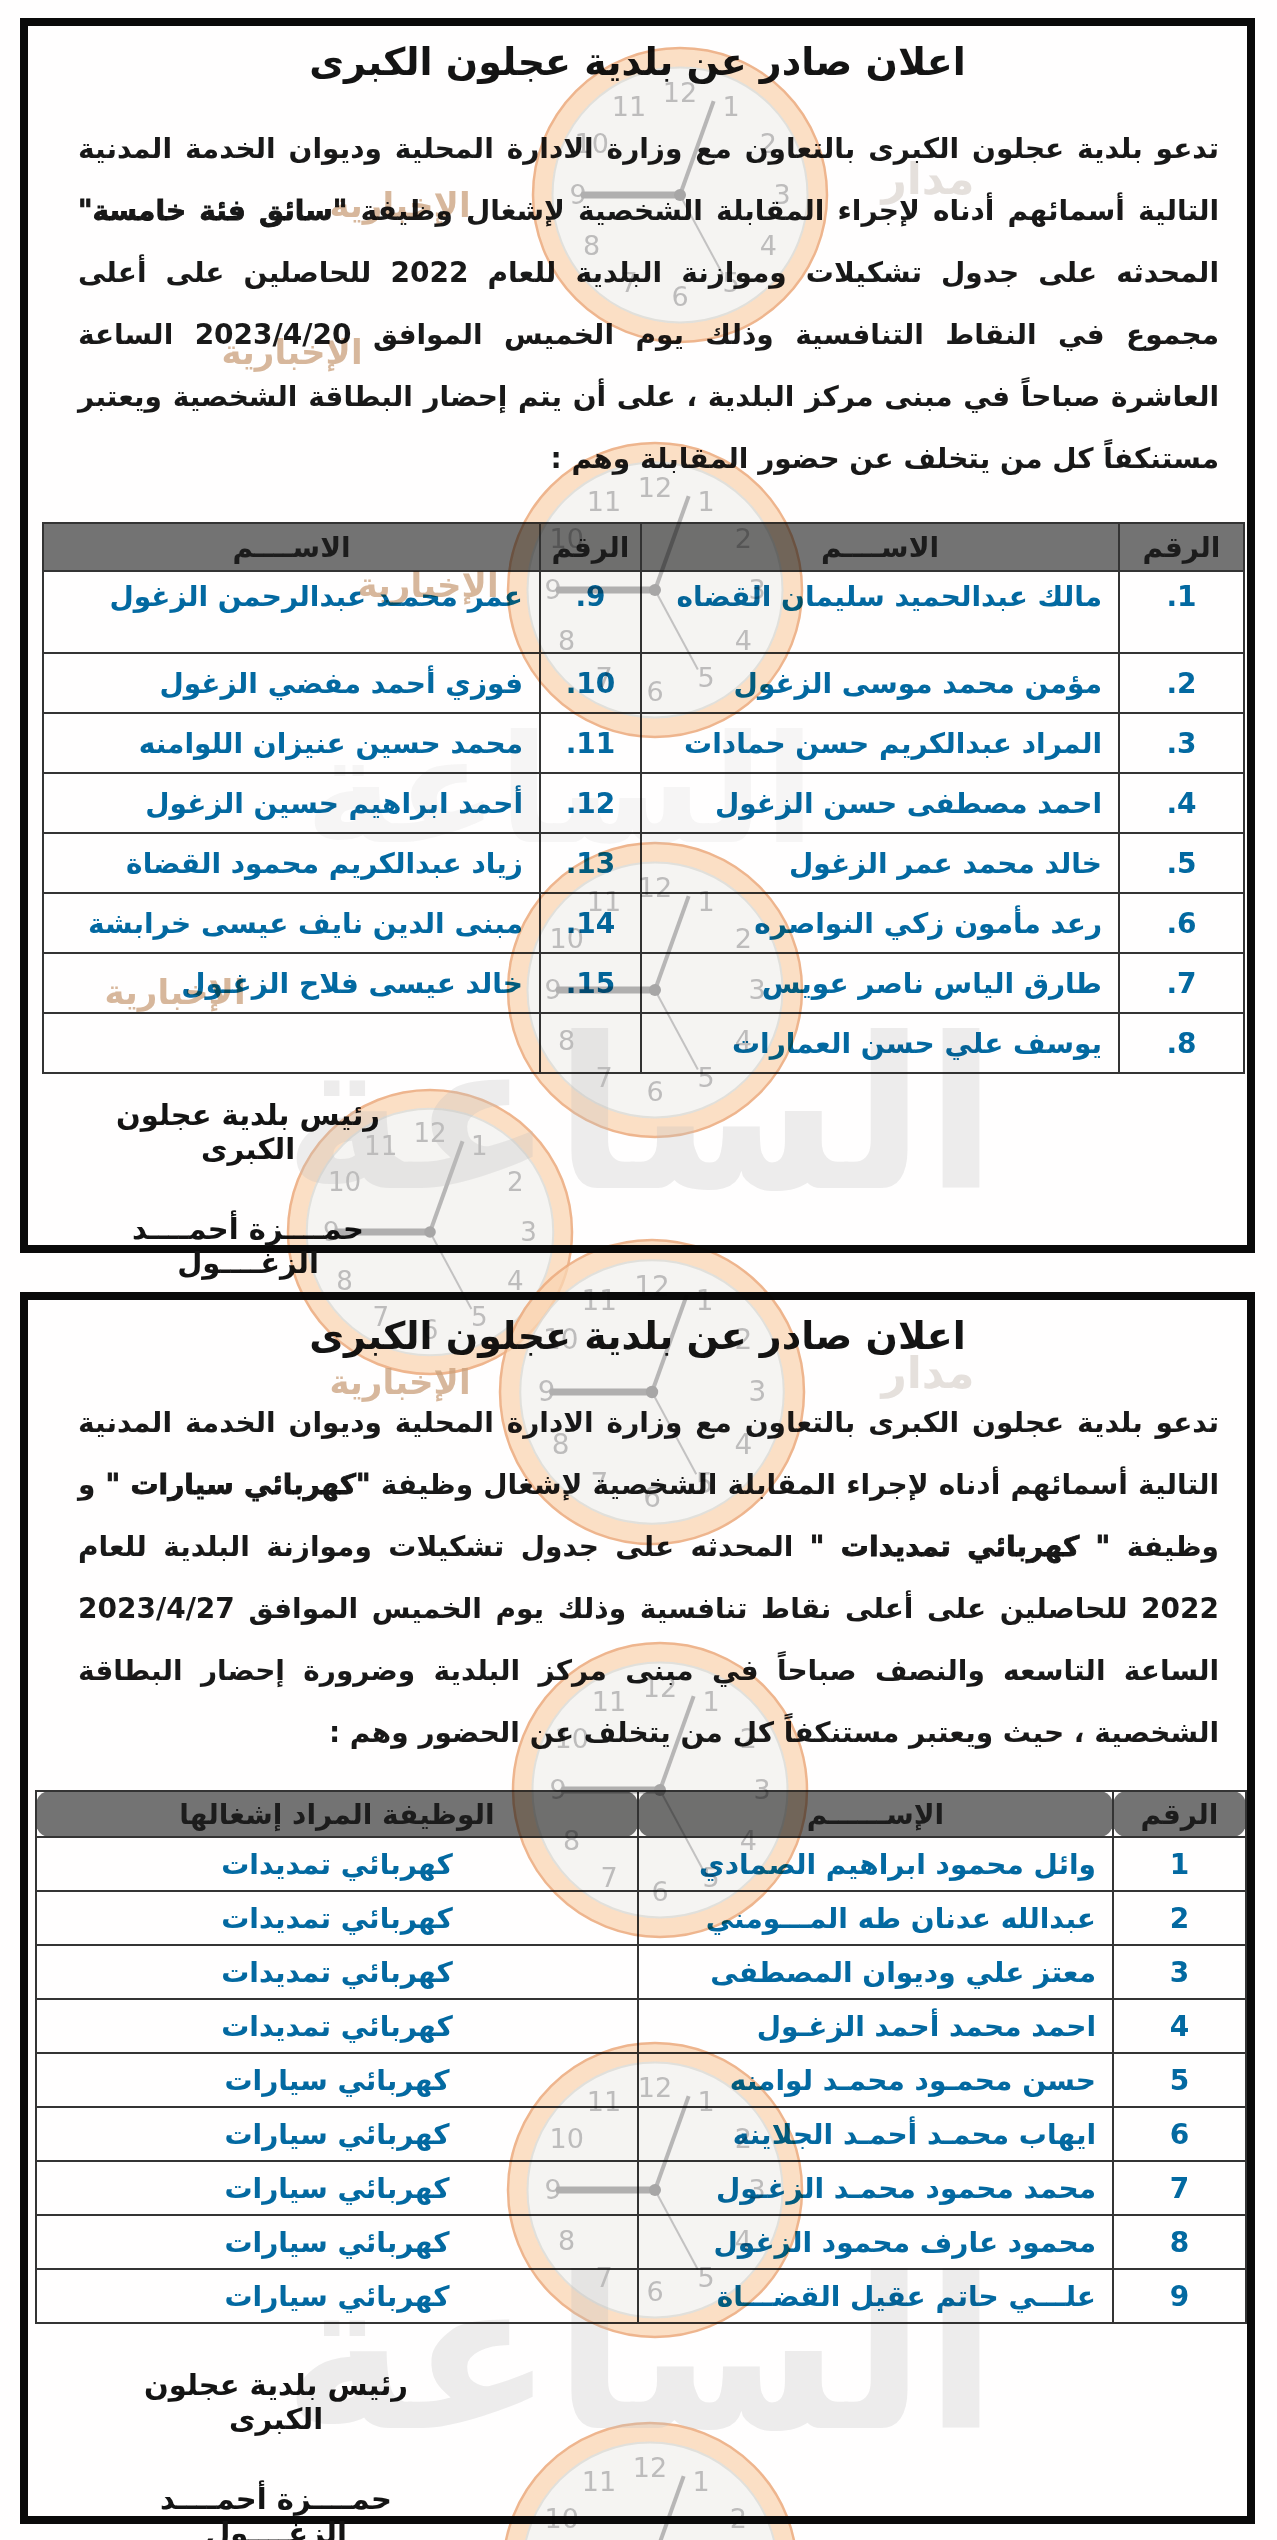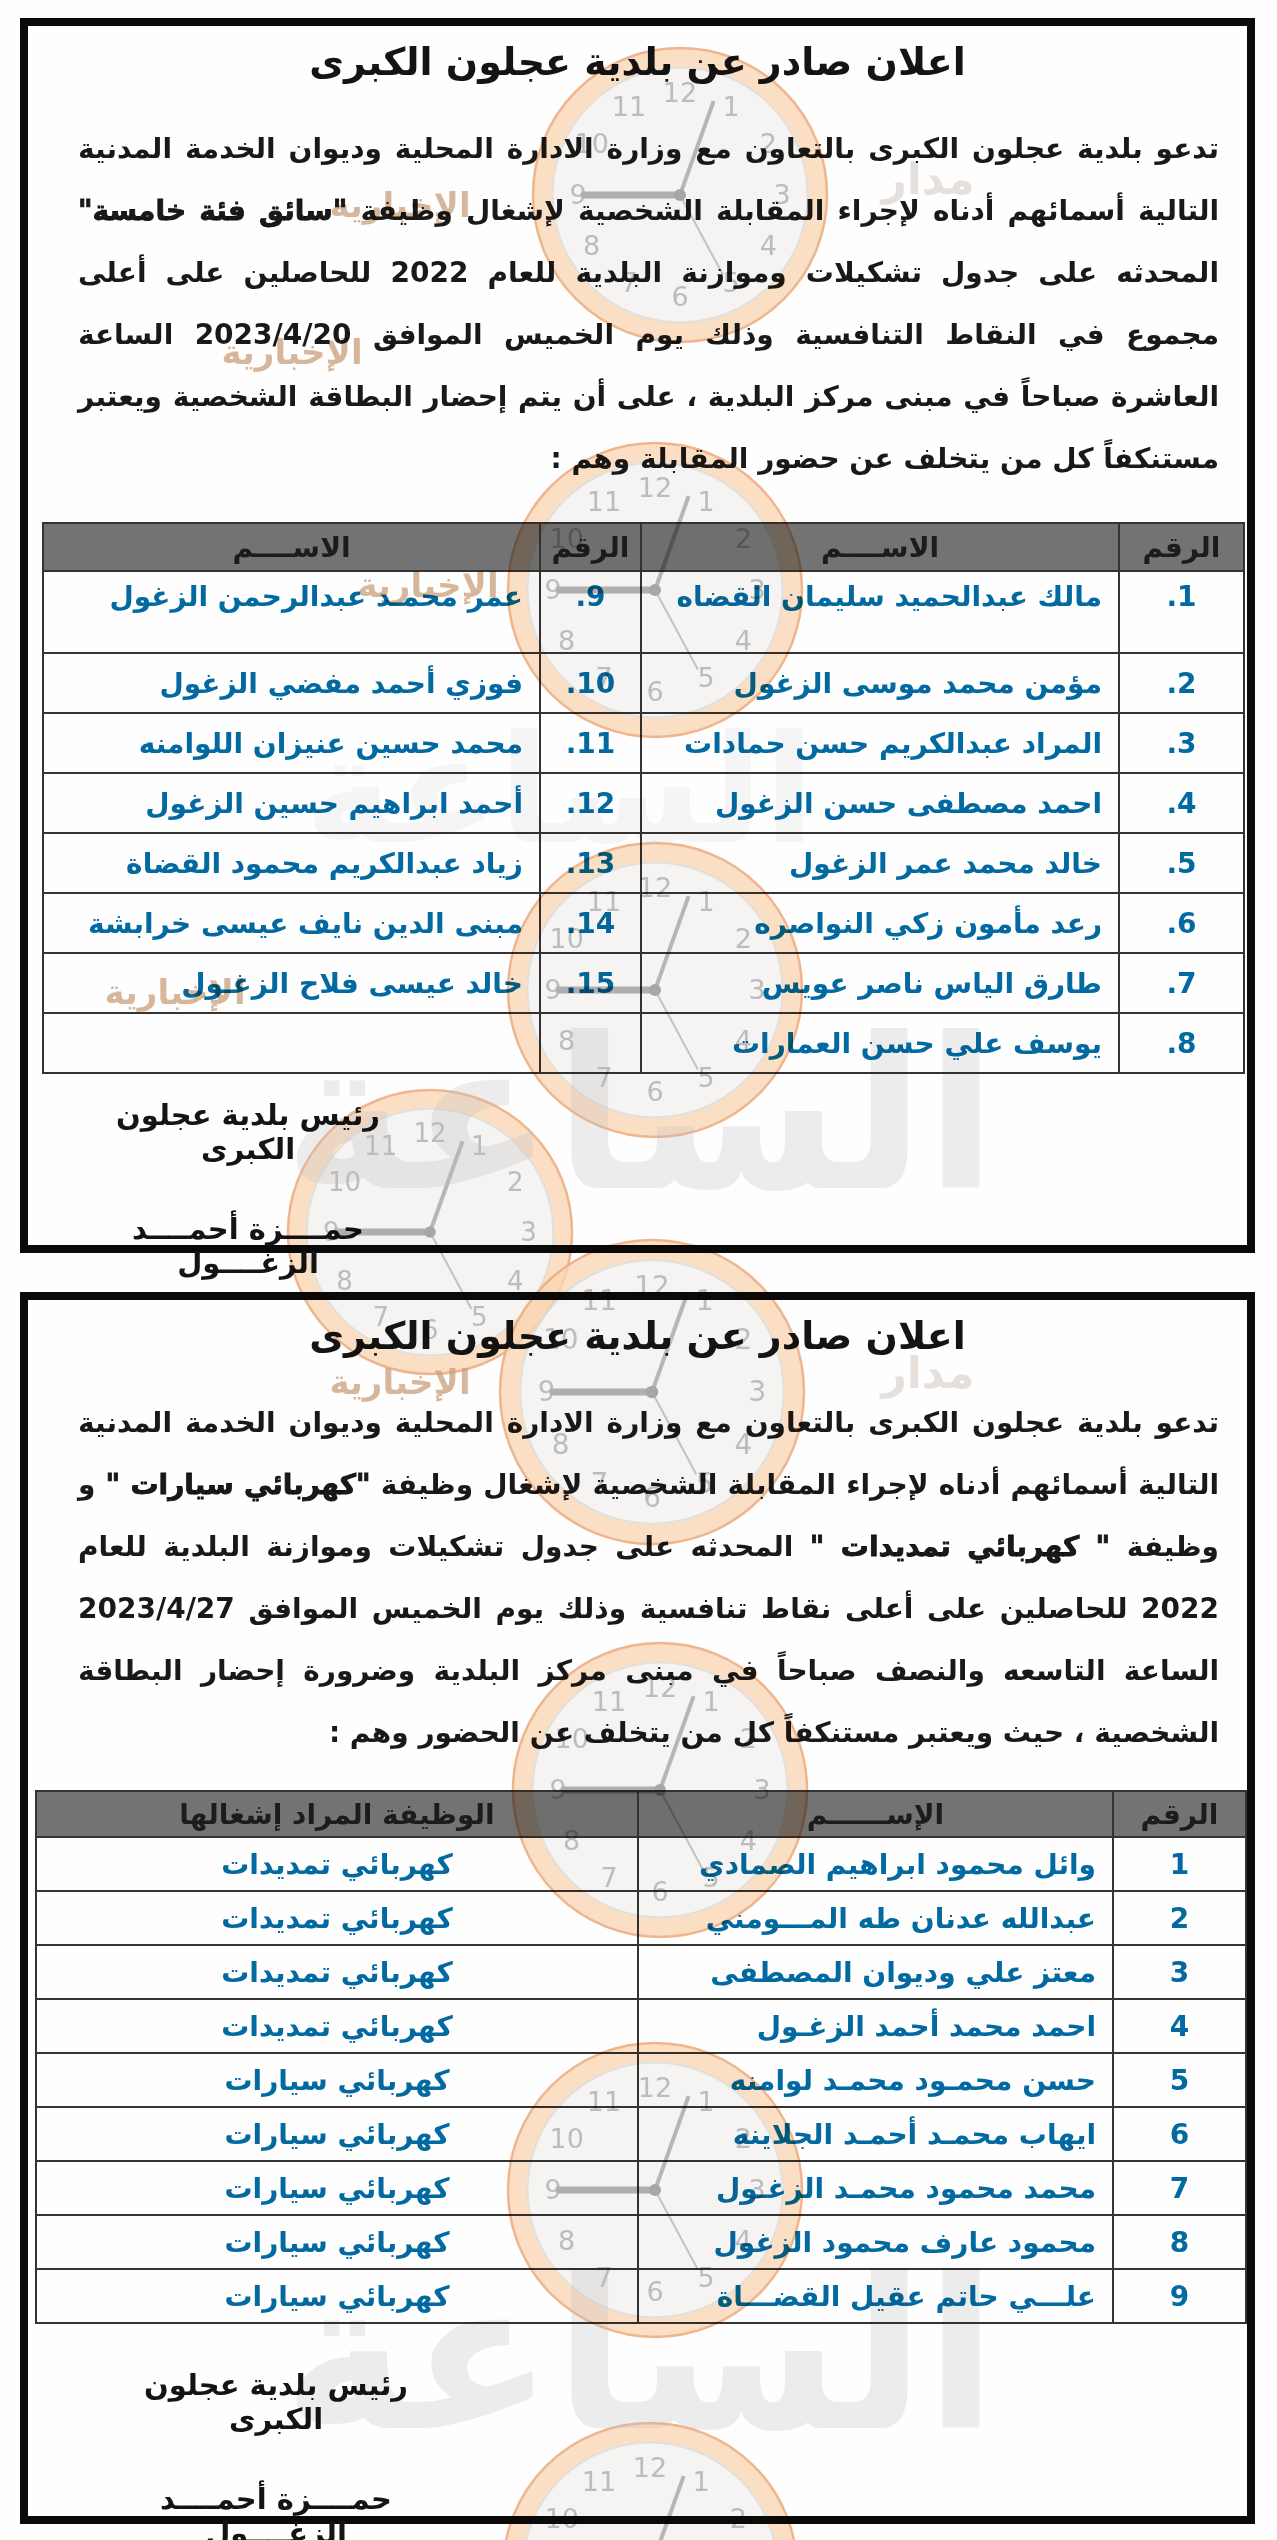--- a/index.html
+++ b/index.html
@@ -32,21 +32,21 @@
     background:transparent;
   }
   #table1{left:14px;top:496px;width:1201px;}
   #table2{left:7px;top:490px;width:1210px;}
   th,td{border:2px solid #343434;padding:0 8px;overflow:hidden;}
   th{
     background:#737373;font-size:28px;font-weight:bold;color:#1c1c1c;height:46px;text-align:center;
   }
   td{font-size:28px;font-weight:bold;color:#0369a1;height:58px;vertical-align:middle;}
   #table2 td{height:52px;}
-  #table2 th{height:44px;}
+  #table2 th{height:44px;border-radius:14px;}
   tr.tall td{height:72px;vertical-align:top;padding-top:8px;}
   td.num{text-align:center;}
   td.name{text-align:right;padding-right:16px;}
   td.job{text-align:center;}
   
   .sig{position:absolute;text-align:center;font-weight:bold;color:#141414;font-size:29px;}
   #sig1{left:60px;top:1072px;width:320px;}
   #sig2{left:78px;top:1068px;width:340px;}
   .sig-name{margin-top:46px;}
 </style>

